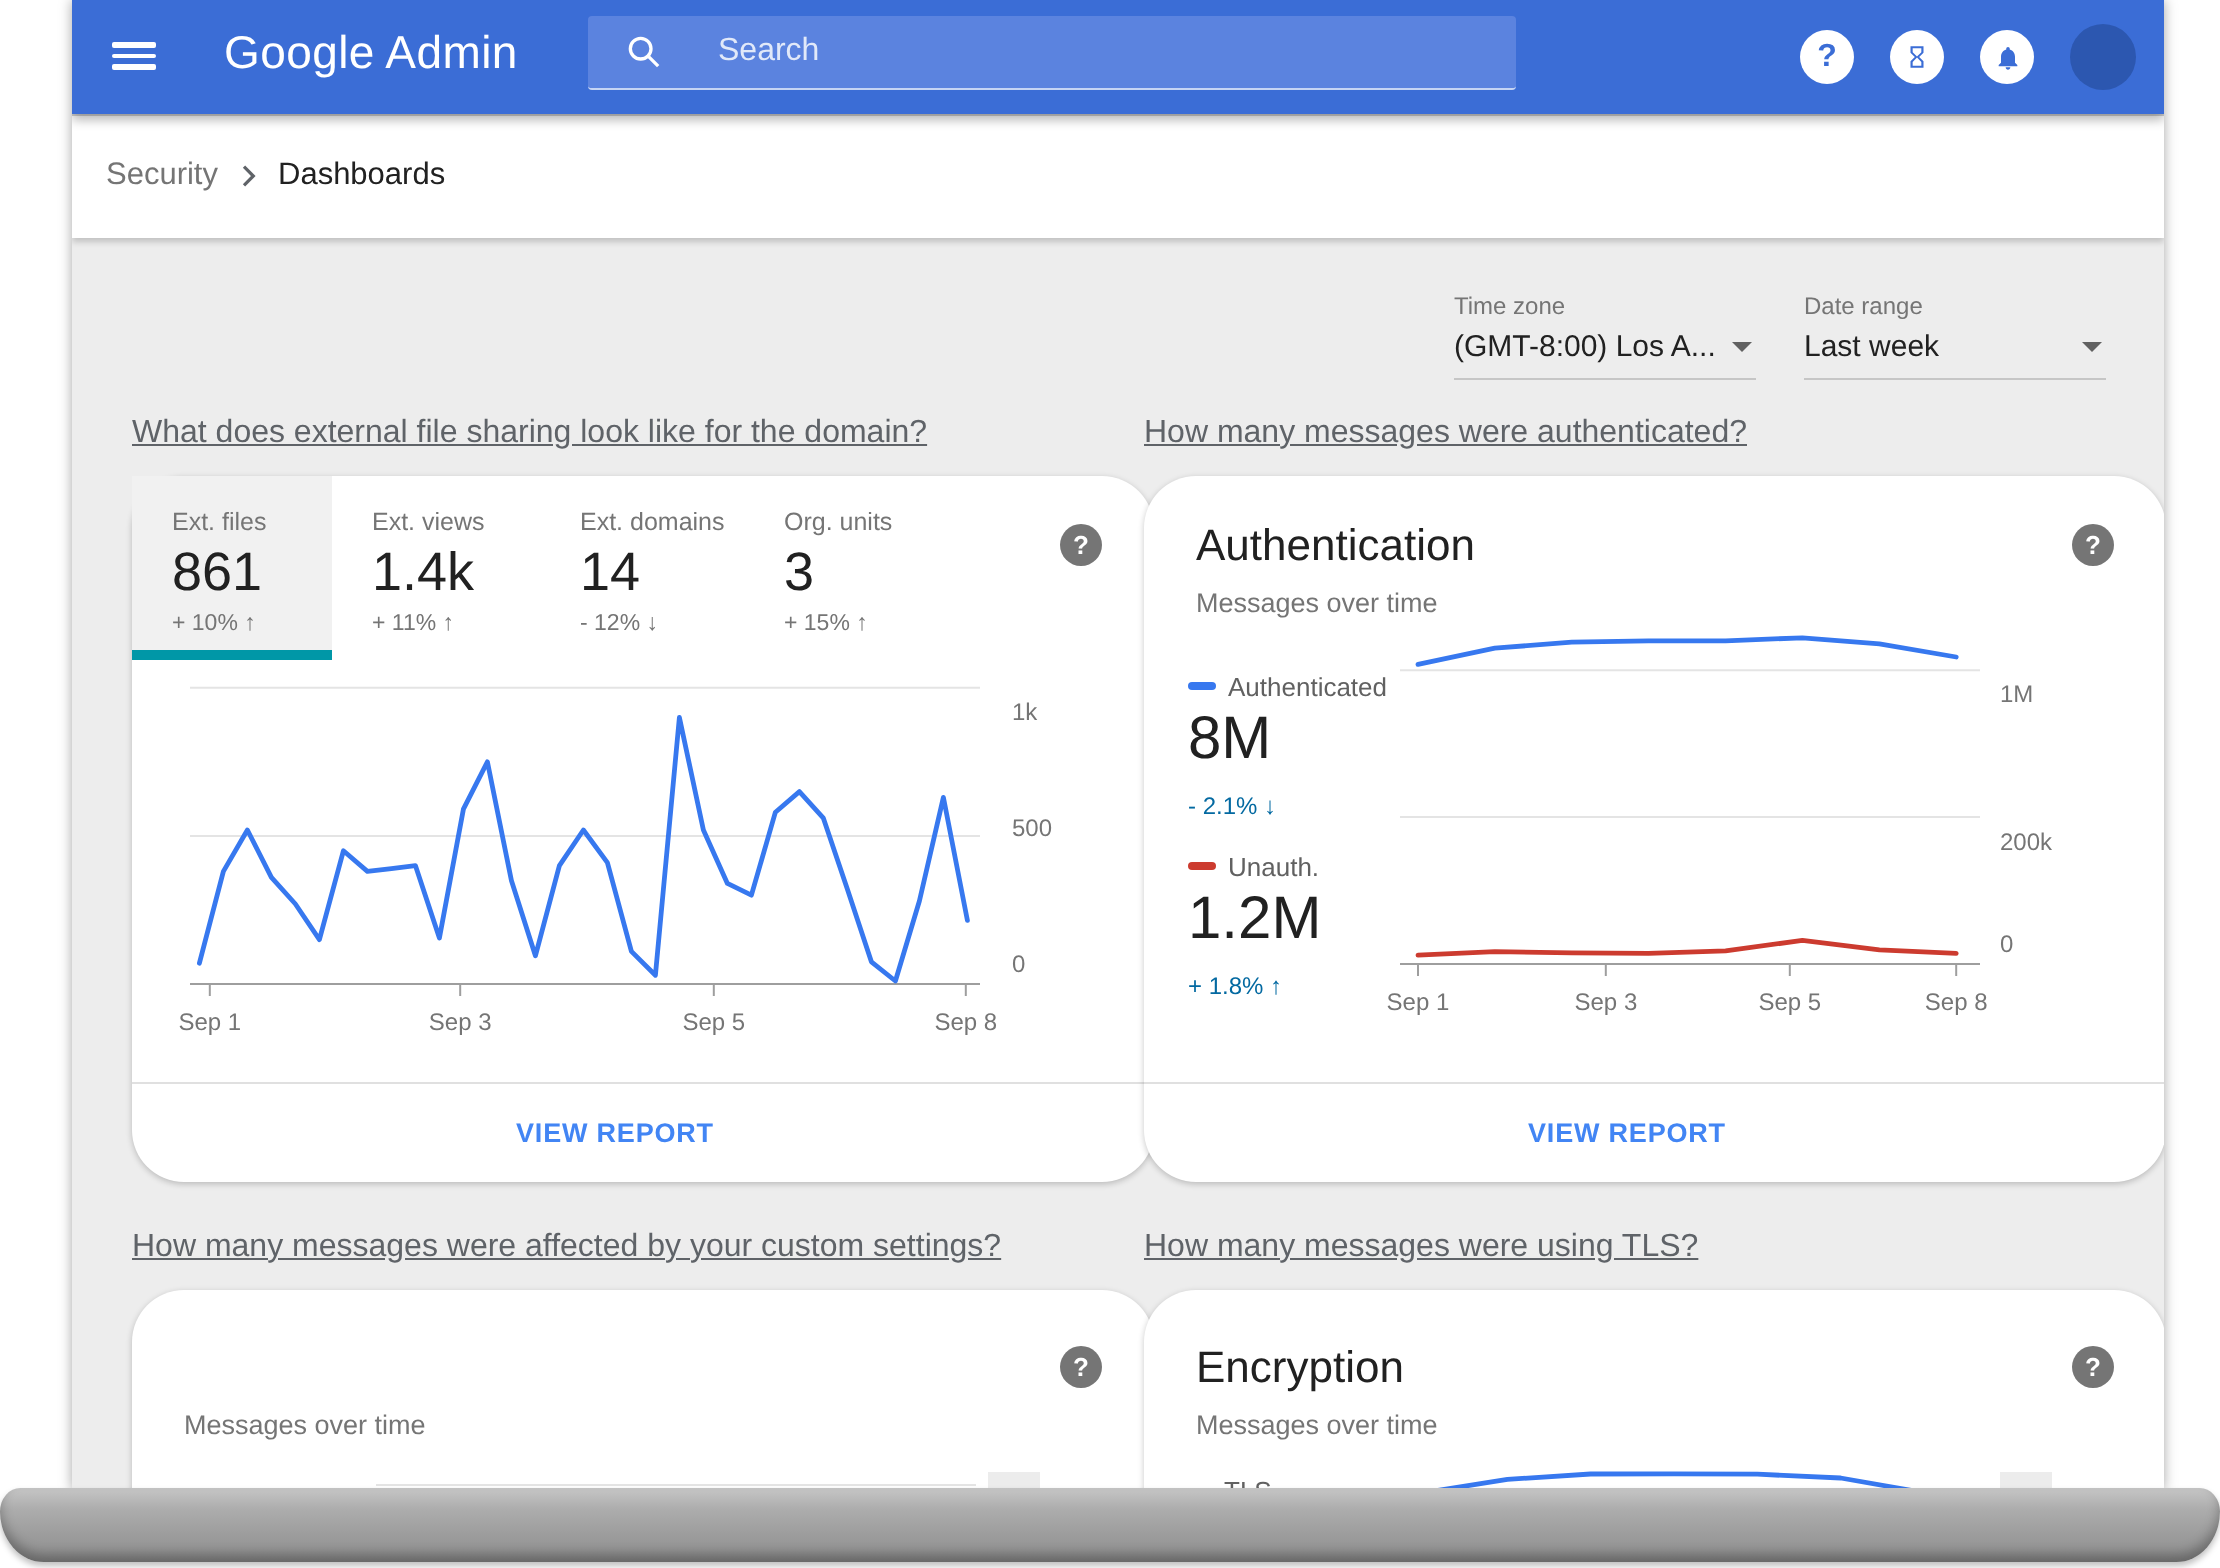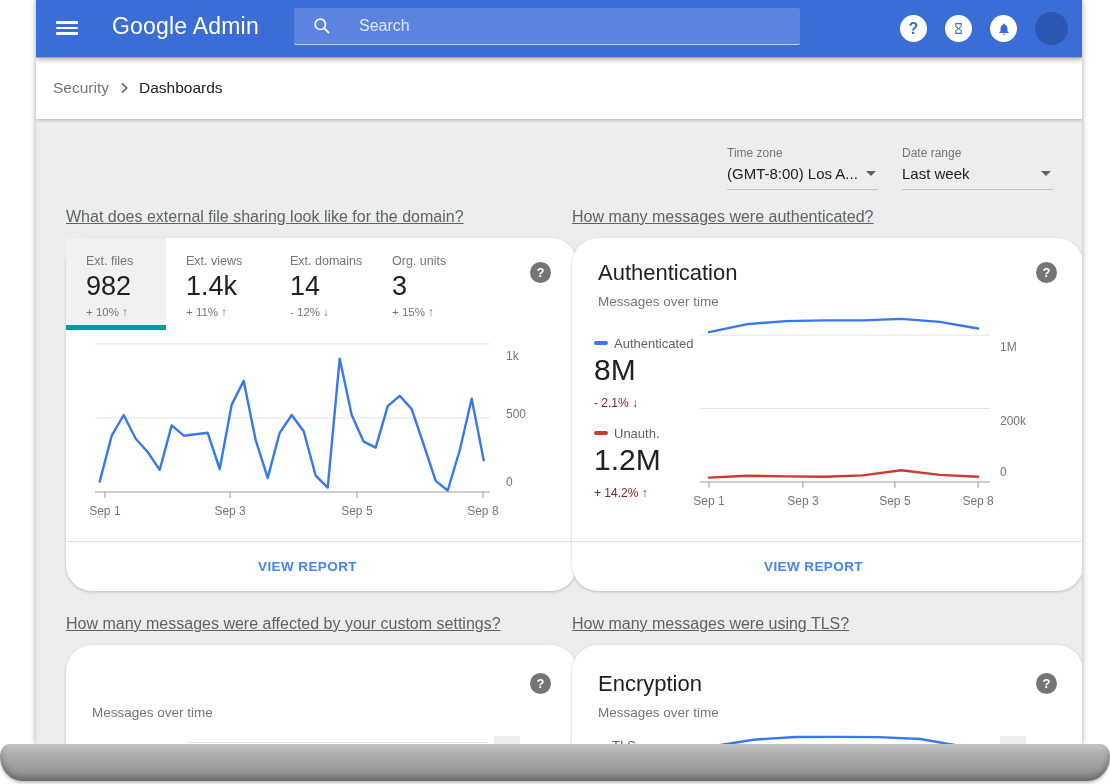--- a/index.html
+++ b/index.html
@@ -14,21 +14,21 @@
 
   .screen { position:absolute; left:36px; top:0; width:1046px; height:745px;
     background:#ededed; overflow:hidden; box-shadow:0 0 6px rgba(0,0,0,.35); }
 
   
   .appbar { position:absolute; left:0; top:0; width:100%; height:57px; background:#3b6dd6;
     display:flex; align-items:center; box-shadow:0 1px 0 rgba(0,0,0,.18), 0 3px 5px rgba(0,0,0,.28); z-index:30; }
   .menu-btn { position:absolute; left:20px; top:17px; width:24px; height:22px; background:none; border:none; cursor:pointer; }
   .menu-btn div { width:22px; height:2.6px; background:#fff; margin:3.1px 0; border-radius:1px; }
   .logo { position:absolute; left:76px; top:13px; color:#fff; font-size:23px; letter-spacing:.2px; white-space:nowrap; }
-  .search { position:absolute; left:258px; top:8px; width:506px; height:37px; background:#5b83df;
+  .search { position:absolute; left:258px; top:8px; width:464px; height:37px; background:#5b83df;
     border-radius:2px; border-bottom:1px solid rgba(255,255,255,.65); display:flex; align-items:center; cursor:text; }
   .search svg { margin-left:18px; }
   .search-ph { margin-left:27px; color:rgba(255,255,255,.82); font-size:16px; }
   .appbar-right { position:absolute; right:14px; top:0; height:57px; display:flex; align-items:center; gap:18px; }
   .circle-btn { width:27px; height:27px; border-radius:50%; background:#fff; display:flex; align-items:center;
     justify-content:center; cursor:pointer; }
   .circle-btn .q-glyph { color:#3b6dd6; font-size:16px; font-weight:bold; line-height:1; }
   .avatar { width:33px; height:33px; border-radius:50%; background:#2c57b0; cursor:pointer; }
 
   
@@ -84,21 +84,21 @@
     display:flex; align-items:center; justify-content:center; }
   .view-report { margin-right:28px; color:#4285f4; font-size:13.5px; font-weight:bold; letter-spacing:.4px;
     cursor:pointer; text-decoration:none; }
 
   
   .card-title { position:absolute; left:26px; top:22px; font-size:22px; color:#212121; }
   .card-sub { position:absolute; left:26px; top:56px; font-size:13.5px; color:#757575; }
   .legend-dash { position:absolute; width:14px; height:4px; border-radius:2px; }
   .legend-label { position:absolute; font-size:13px; color:#616161; }
   .legend-value { position:absolute; font-size:30px; color:#212121; }
-  .legend-delta { position:absolute; font-size:12px; color:#7f1d1d; }
+  .legend-delta { position:absolute; font-size:12px; color:#0369a1; }
 
   
   .partial-grid { position:absolute; height:1px; background:#e4e4e4; }
   .partial-box { position:absolute; width:26px; height:11px; background:#ececec; }
 </style>
 </head>
 <body>
 
 <div class="stage">
   <div class="screen">
@@ -162,21 +162,21 @@
 
     <div class="q q1">What does external file sharing look like for the domain?</div>
     <div class="q q2">How many messages were authenticated?</div>
     <div class="q q3">How many messages were affected by your custom settings?</div>
     <div class="q q4">How many messages were using TLS?</div>
 
     <section class="card card-files">
       <div class="tabs">
         <div class="tab selected" style="width:100px">
           <div class="t-label">Ext. files</div>
-          <div class="t-value">982</div>
+          <div class="t-value">861</div>
           <div class="t-delta"><span>+ 10%</span> <span>↑</span></div>
           <div class="tab-underline" style="background: rgb(0, 151, 167);"></div>
         </div>
         <div class="tab" style="width:104px">
           <div class="t-label">Ext. views</div>
           <div class="t-value">1.4k</div>
           <div class="t-delta"><span>+ 11%</span> <span>↑</span></div>
         </div>
         <div class="tab" style="width:102px">
           <div class="t-label">Ext. domains</div>
@@ -227,21 +227,21 @@
       <div class="legend-label" style="left:42px; top:98px">Authenticated</div>
       <div class="legend-value" style="left:22px; top:115px">8M</div>
       <div class="legend-delta" style="left:22px; top:158px">
         <span>- 2.1%</span> <span>↓</span>
       </div>
 
       <div class="legend-dash" style="left: 22px; top: 193px; background: rgb(204, 59, 47);"></div>
       <div class="legend-label" style="left:42px; top:188px">Unauth.</div>
       <div class="legend-value" style="left:22px; top:205px">1.2M</div>
       <div class="legend-delta" style="left:22px; top:248px">
-        <span>+ 14.2%</span> <span>↑</span>
+        <span>+ 1.8%</span> <span>↑</span>
       </div>
 
       <svg class="chart-svg" style="left:128px; top:78px" width="290" height="166" viewBox="0 0 290 166">
           <line x1="0" x2="290" y1="166.0" y2="166.0" stroke="#9e9e9e" stroke-width="1"></line>
           <line x1="0" x2="290" y1="92.5" y2="92.5" stroke="#e4e4e4" stroke-width="1"></line>
           <line x1="0" x2="290" y1="19.1" y2="19.1" stroke="#e4e4e4" stroke-width="1"></line>
           <line x1="9.0" x2="9.0" y1="166" y2="172" stroke="#9e9e9e" stroke-width="1"></line>
           <line x1="102.9" x2="102.9" y1="166" y2="172" stroke="#9e9e9e" stroke-width="1"></line>
           <line x1="194.9" x2="194.9" y1="166" y2="172" stroke="#9e9e9e" stroke-width="1"></line>
           <line x1="278.1" x2="278.1" y1="166" y2="172" stroke="#9e9e9e" stroke-width="1"></line>

